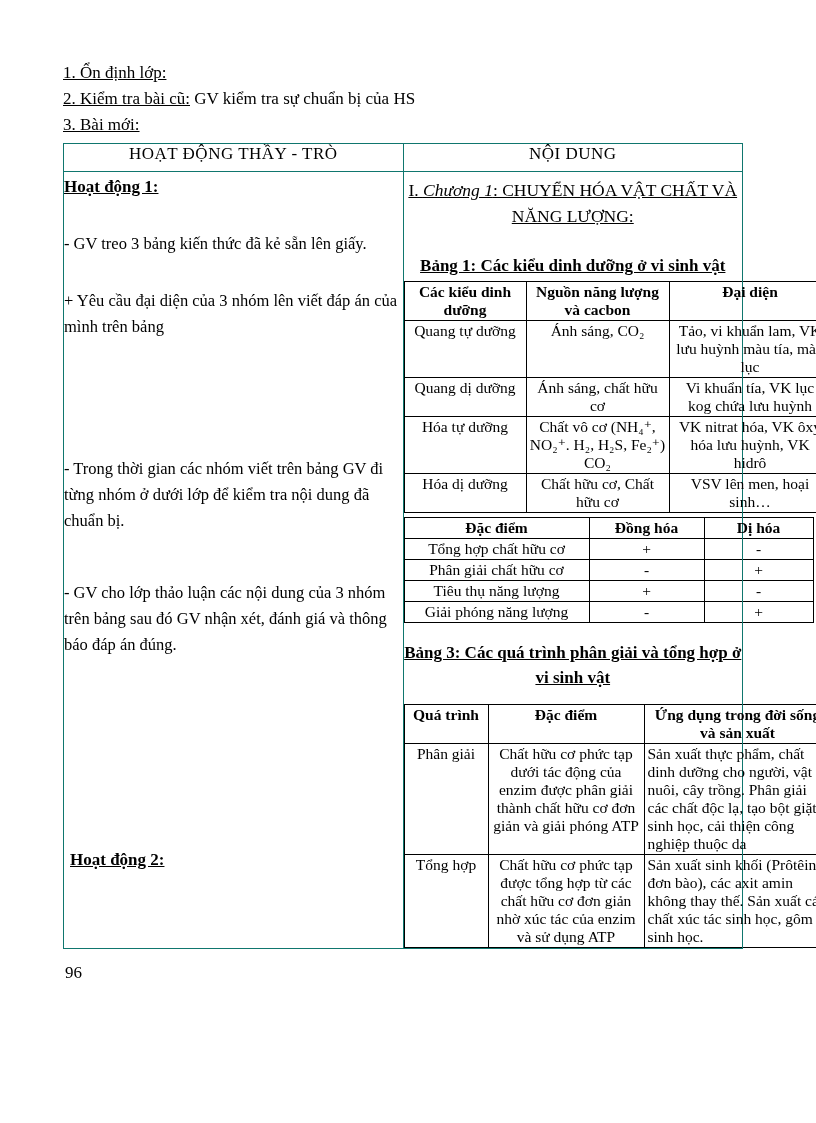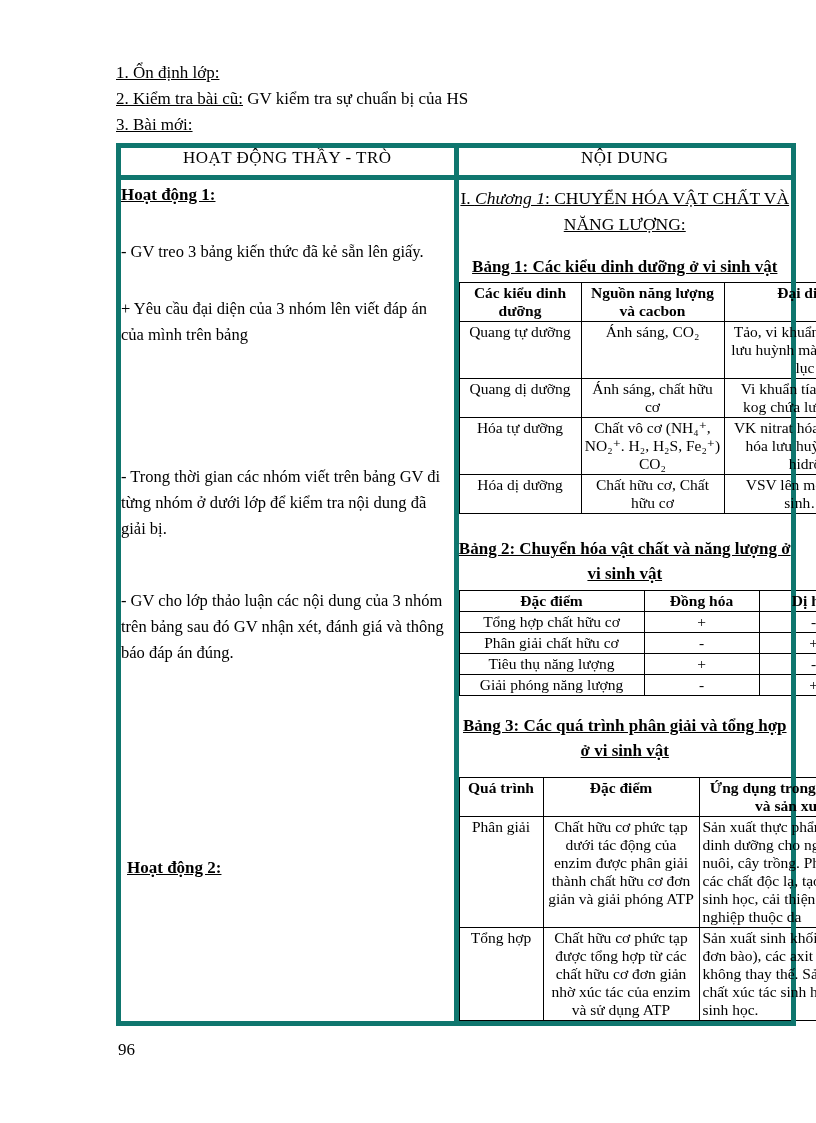--- a/index.html
+++ b/index.html
@@ -1,29 +1,29 @@
 <!DOCTYPE html>
 <html><head>
 <meta charset="utf-8">
 <style>
   html,body{margin:0;padding:0;background:#fff;}
   body{
     width:816px;height:1123px;
     font-family:"Liberation Serif","DejaVu Serif",serif;
     color:#000;position:relative;font-size:17px;
   }
-  .page{padding:60px 40px 0 116px;}
+  .page{padding:60px 40px 0 63px;}
   
   .tl-line{line-height:26px;white-space:nowrap;}
   .u-part{text-decoration:underline;}
   
   table.outer{
     border-collapse:collapse;width:680px;margin-top:5px;table-layout:fixed;
   }
-  table.outer td{border:5px solid #0f766e;vertical-align:top;padding:0;}
+  table.outer td{border:1px solid #0f766e;vertical-align:top;padding:0;}
   td.oh-left,td.oh-right{
     text-align:center;height:27px;vertical-align:middle;
     font-size:17px;letter-spacing:.5px;
   }
   td.col-left{width:264px;padding:0 10px 8px 8px;}
   td.col-right{width:414px;padding:0 3px 10px 3px;}
   .bold-u{font-weight:bold;text-decoration:underline;}
   .act1{margin-top:5px;font-size:17px;}
   .act2{margin-top:192px;margin-left:6px;font-size:17px;}
   .p{margin:0;line-height:26px;font-size:16.5px;}
@@ -35,21 +35,21 @@
   .ch-heading{
     margin-top:5px;text-align:center;font-weight:normal;font-size:17.5px;
     line-height:26px;text-decoration:underline;
   }
   .ch-heading .it{font-style:italic;}
   .ch2{margin-top:16px;}
   .tbl-title{
     text-align:center;font-weight:bold;font-size:17px;line-height:25px;
     text-decoration:underline;
   }
-  .t1-title{margin-top:17px;}
+  .t1-title{margin-top:24px;}
   .t2-title{margin-top:22px;}
   .t3-title{margin-top:17px;}
   
   table.inner{
     border-collapse:collapse;margin:3px auto 0 auto;table-layout:fixed;
     font-size:15.5px;
   }
   table.inner th,table.inner td{
     border:1px solid #000;padding:1px 3px;line-height:18px;
     vertical-align:top;text-align:center;font-weight:normal;
@@ -80,21 +80,21 @@
         <tr>
       <td class="oh-left">HOẠT ĐỘNG THẦY - TRÒ</td>
       <td class="oh-right">NỘI DUNG</td>
     </tr>
     <tr>
 
       <td class="col-left">
         <div class="bold-u act1">Hoạt động 1:</div>
         <p class="p p1">- GV treo 3 bảng kiến thức đã kẻ sẵn lên giấy.</p>
         <p class="p p2">+ Yêu cầu đại diện của 3 nhóm lên viết đáp án của mình trên bảng</p>
-        <p class="p p3">- Trong thời gian các nhóm viết trên bảng GV đi từng nhóm ở dưới lớp để kiểm tra nội dung đã giải bị.</p>
+        <p class="p p3">- Trong thời gian các nhóm viết trên bảng GV đi từng nhóm ở dưới lớp để kiểm tra nội dung đã chuẩn bị.</p>
         <p class="p p4">- GV cho lớp thảo luận các nội dung của 3 nhóm trên bảng sau đó GV nhận xét, đánh giá và thông báo đáp án đúng.</p>
         <div class="bold-u act2">Hoạt động 2:</div>
       </td>
 
       <td class="col-right">
 
         <div class="ch-heading"><span>I. </span><span class="it">Chương 1</span><span>: CHUYỂN HÓA VẬT CHẤT VÀ NĂNG LƯỢNG:</span></div>
 
         <div class="tbl-title t1-title">Bảng 1: Các kiểu dinh dưỡng ở vi sinh vật</div>
         <table class="inner t1">
@@ -120,21 +120,20 @@
             <td class="c3">VK nitrat hóa, VK ôxy hóa lưu  huỳnh, VK hidrô</td>
           </tr>
           <tr>
             <td class="c1">Hóa dị dưỡng</td>
             <td class="c2">Chất hữu cơ, Chất hữu cơ</td>
             <td class="c3">VSV lên men, hoại sinh…</td>
           </tr>
         </tbody>
             </table>
 
-        <div class="tbl-title t2-title">Bảng 2: Chuyển hóa vật chất và năng lượng ở vi sinh vật</div>
         <table class="inner t2">
           <tbody>
                 <tr>
             <th class="c1">Đặc điểm</th>
             <th class="c2">Đồng hóa</th>
             <th class="c3">Dị hóa</th>
           </tr>
           <tr>
             <td class="c1">Tổng hợp chất hữu cơ</td>
             <td class="c2">+</td>

